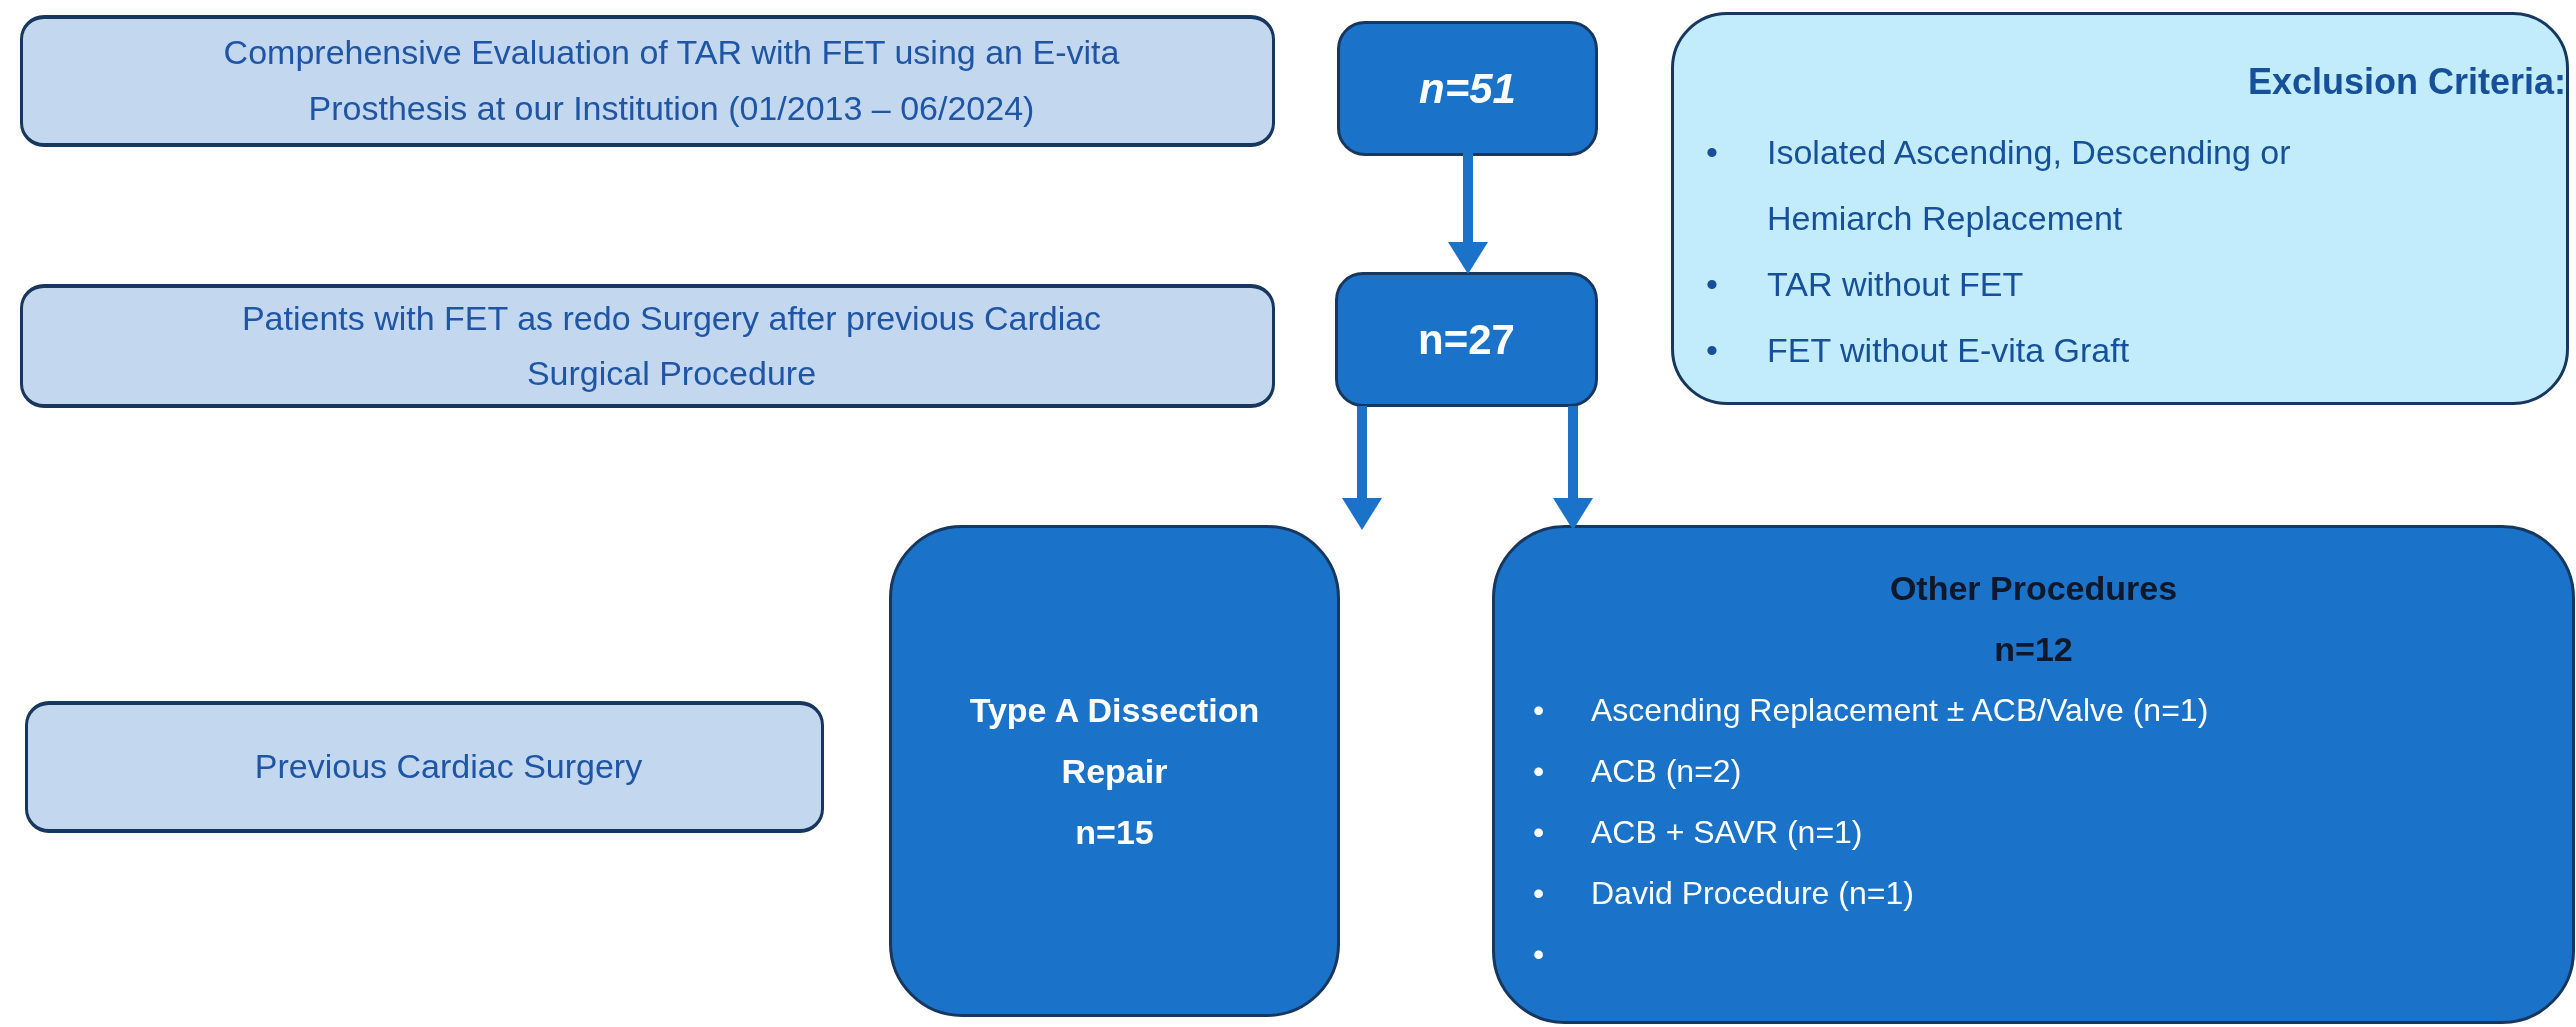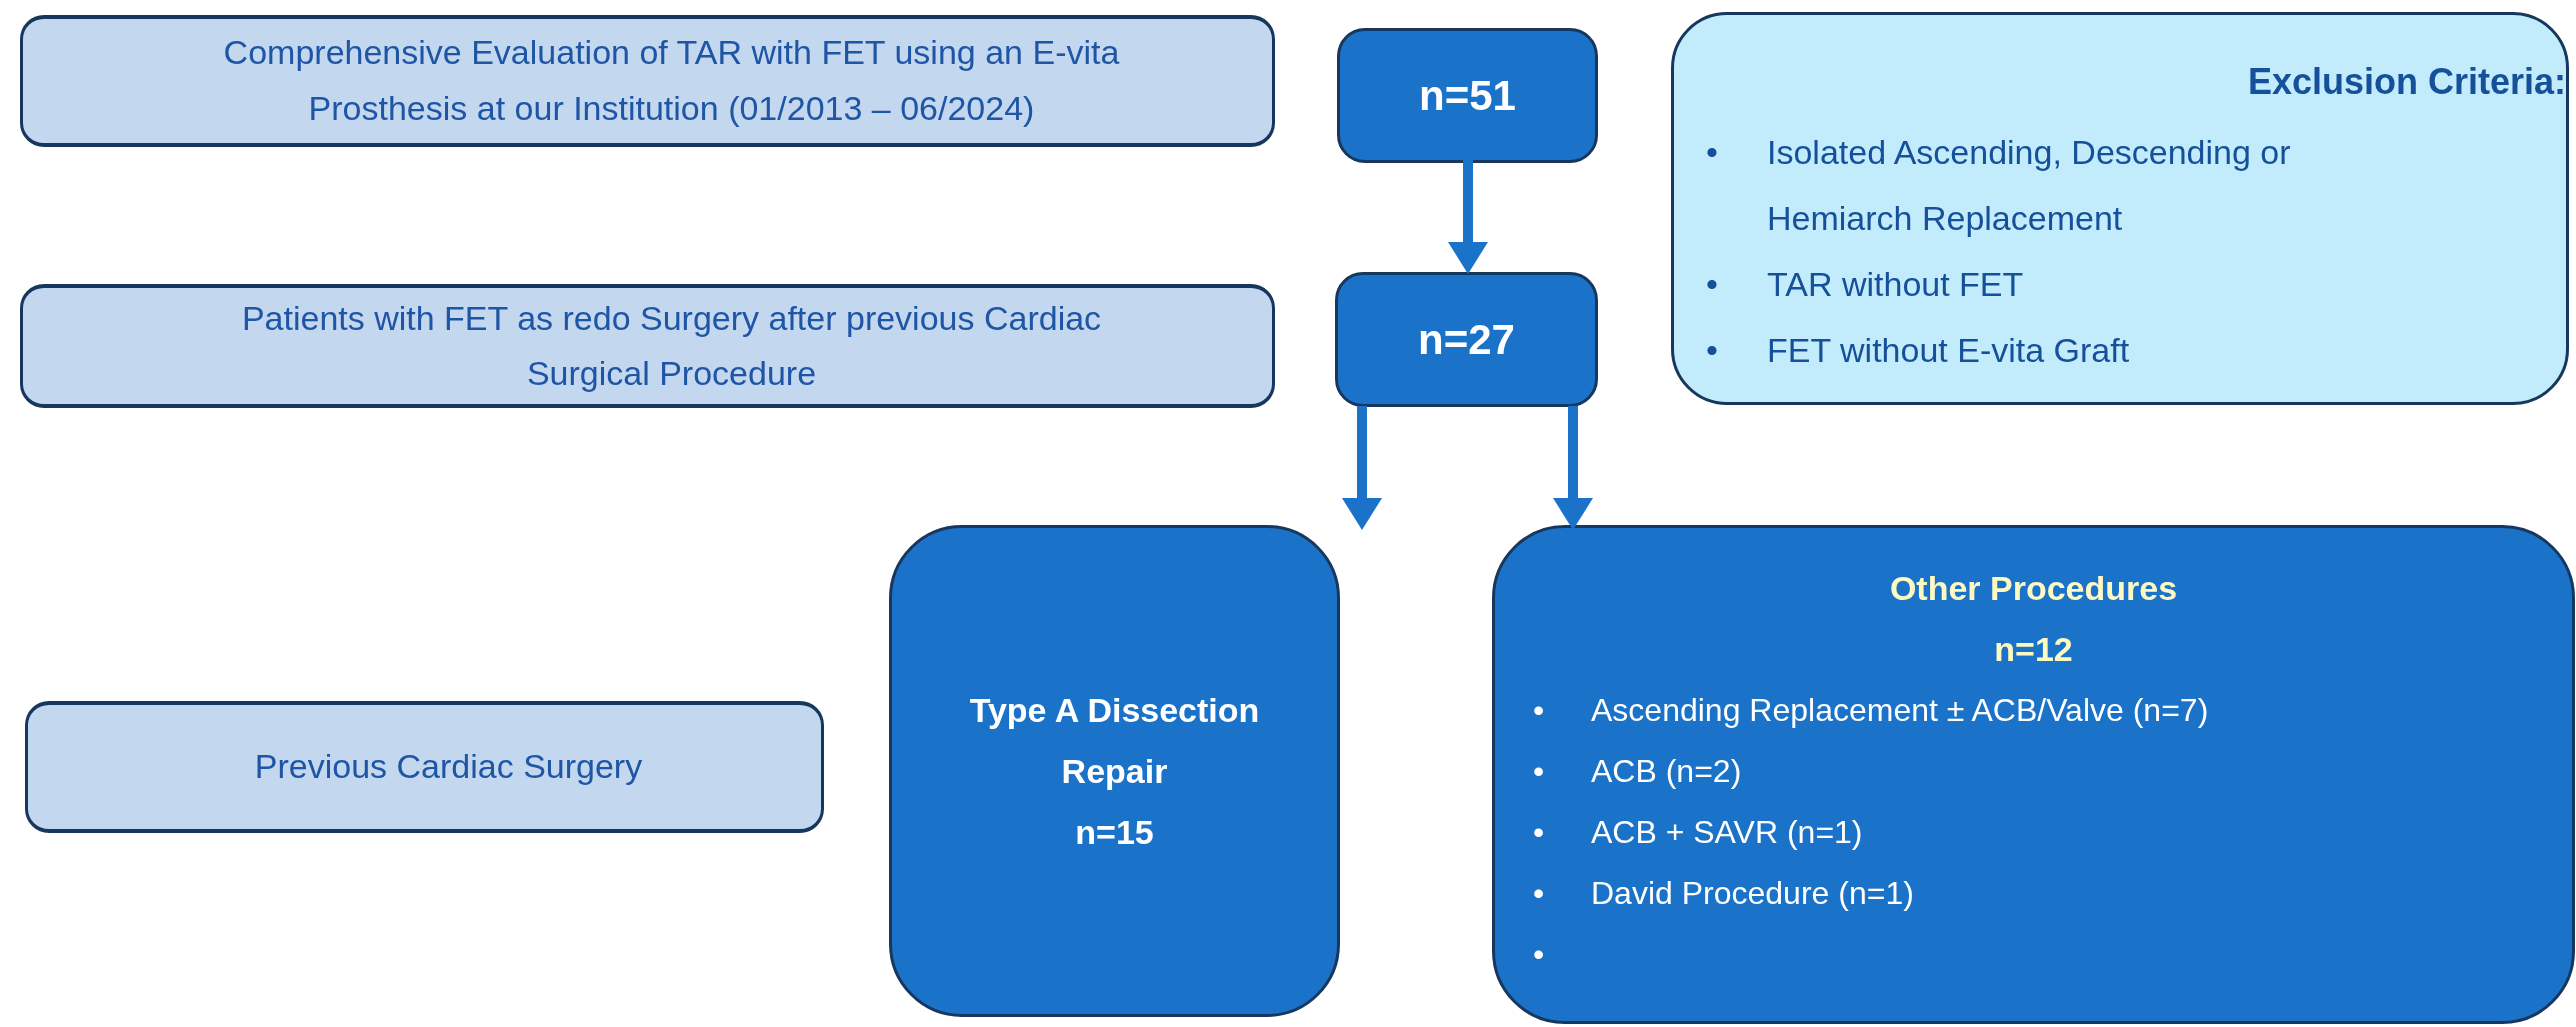--- a/index.html
+++ b/index.html
@@ -60,21 +60,21 @@
     background: #c2ecfb;
     color: #164f9a;
     border-radius: 56px;
     display: block;
     text-align: left;
     padding-top: 34px;
   }
 
   
   .pos-study     { left: 20px;   top: 14.5px;   width: 1255px; height: 132px; }
-  .pos-n51       { left: 1337px; top: 28px;   width: 261px;  height: 135px; }
+  .pos-n51       { left: 1337px; top: 21px;   width: 261px;  height: 135px; font-style: italic; }
   .pos-exclusion { left: 1671px; top: 12px;   width: 898px; height: 393px; }
   .pos-redo      { left: 20px;   top: 284px;  width: 1255px; height: 124px; }
   .pos-n27       { left: 1335px; top: 272px;  width: 263px;  height: 135px; }
   .pos-previous  { left: 25px;   top: 701px; width: 799px; height: 132px; }
   .pos-typea     { left: 889px; top: 525px;  width: 451px;  height: 492px; }
   .pos-other     { left: 1492px; top: 525px;  width: 1083px; height: 499px; display: block; text-align: left; padding-top: 30px; }
 
   
   .ex-title {
     text-align: right;
@@ -96,21 +96,21 @@
   }
   .cyan .dot { flex: 0 0 61px; padding-left: 32px; }
   .cyan .li-text { flex: 1; }
 
   
   .other-hdr {
     text-align: center;
     font-weight: bold;
     font-size: 34px;
     line-height: 61px;
-    color: #fef9c3;
+    color: #0f172a;
   }
   .pos-other .blist { margin-top: 0; }
   .pos-other .blist li {
     font-size: 32px;
     line-height: 61px;
     color: #ffffff;
   }
   .pos-other .dot { flex: 0 0 58px; padding-left: 38px; }
 
   
@@ -186,21 +186,21 @@
 Repair
 n=15</div>
 </div>
 
 <div class="box big-dark pos-other">
   <div class="other-hdr">Other Procedures</div>
   <div class="other-hdr">n=12</div>
   <ul class="blist">
     <li>
       <span class="dot">•</span>
-      <span class="li-text">Ascending Replacement ± ACB/Valve (n=7)</span>
+      <span class="li-text">Ascending Replacement ± ACB/Valve (n=1)</span>
     </li>
     <li>
       <span class="dot">•</span>
       <span class="li-text">ACB (n=2)</span>
     </li>
     <li>
       <span class="dot">•</span>
       <span class="li-text">ACB + SAVR (n=1)</span>
     </li>
     <li>

